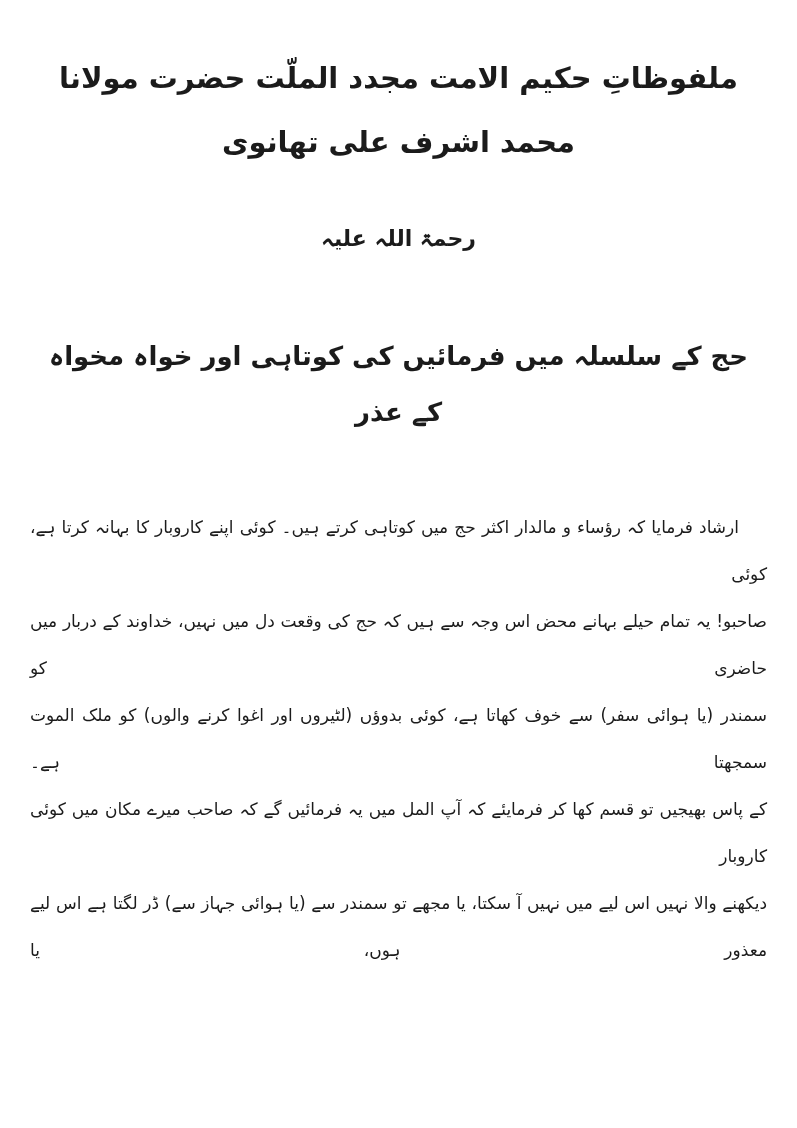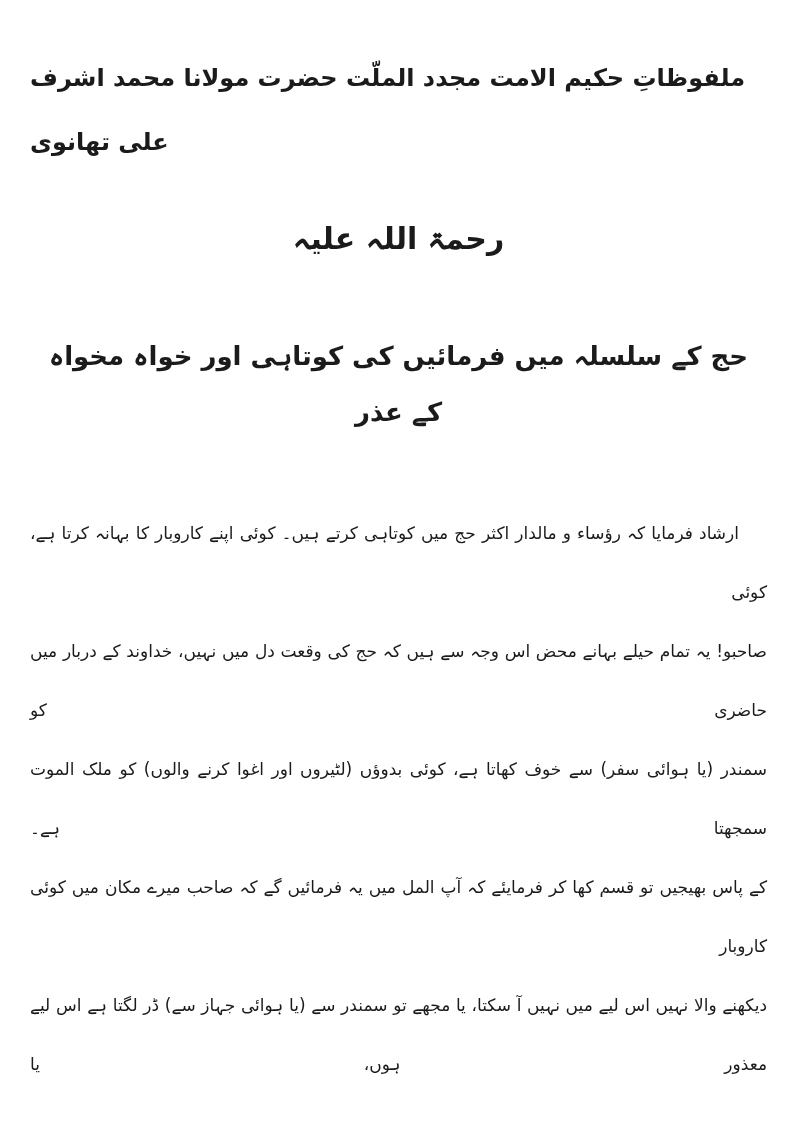--- a/index.html
+++ b/index.html
@@ -16,47 +16,47 @@
   }
   .page {
     box-sizing: border-box;
     width: 797px;
     height: 1128px;
     padding: 46px 30px 0 30px;
     direction: rtl;
     background: #ffffff;
   }
   .title-line1 {
-    font-size: 24px;
+    font-size: 29px;
     font-weight: bold;
-    text-align: left;
+    text-align: center;
     line-height: 64px;
     margin: 0;
     letter-spacing: 0.5px;
   }
   .title-line2 {
-    font-size: 30px;
+    font-size: 22px;
     font-weight: bold;
     text-align: center;
     line-height: 46px;
     margin-top: 42px;
   }
   .section-heading {
     font-size: 26px;
     font-weight: bold;
     text-align: center;
     line-height: 56px;
     margin: 66px 0 0 0;
   }
   .body-text {
     margin-top: 64px;
     font-size: 17px;
   }
   .body-line {
-    line-height: 59px;
+    line-height: 47px;
     text-align: justify;
     text-align-last: justify;
   }
   .body-line.first {
     text-indent: 28px;
   }
 </style>
 </head>
 <body>
 

